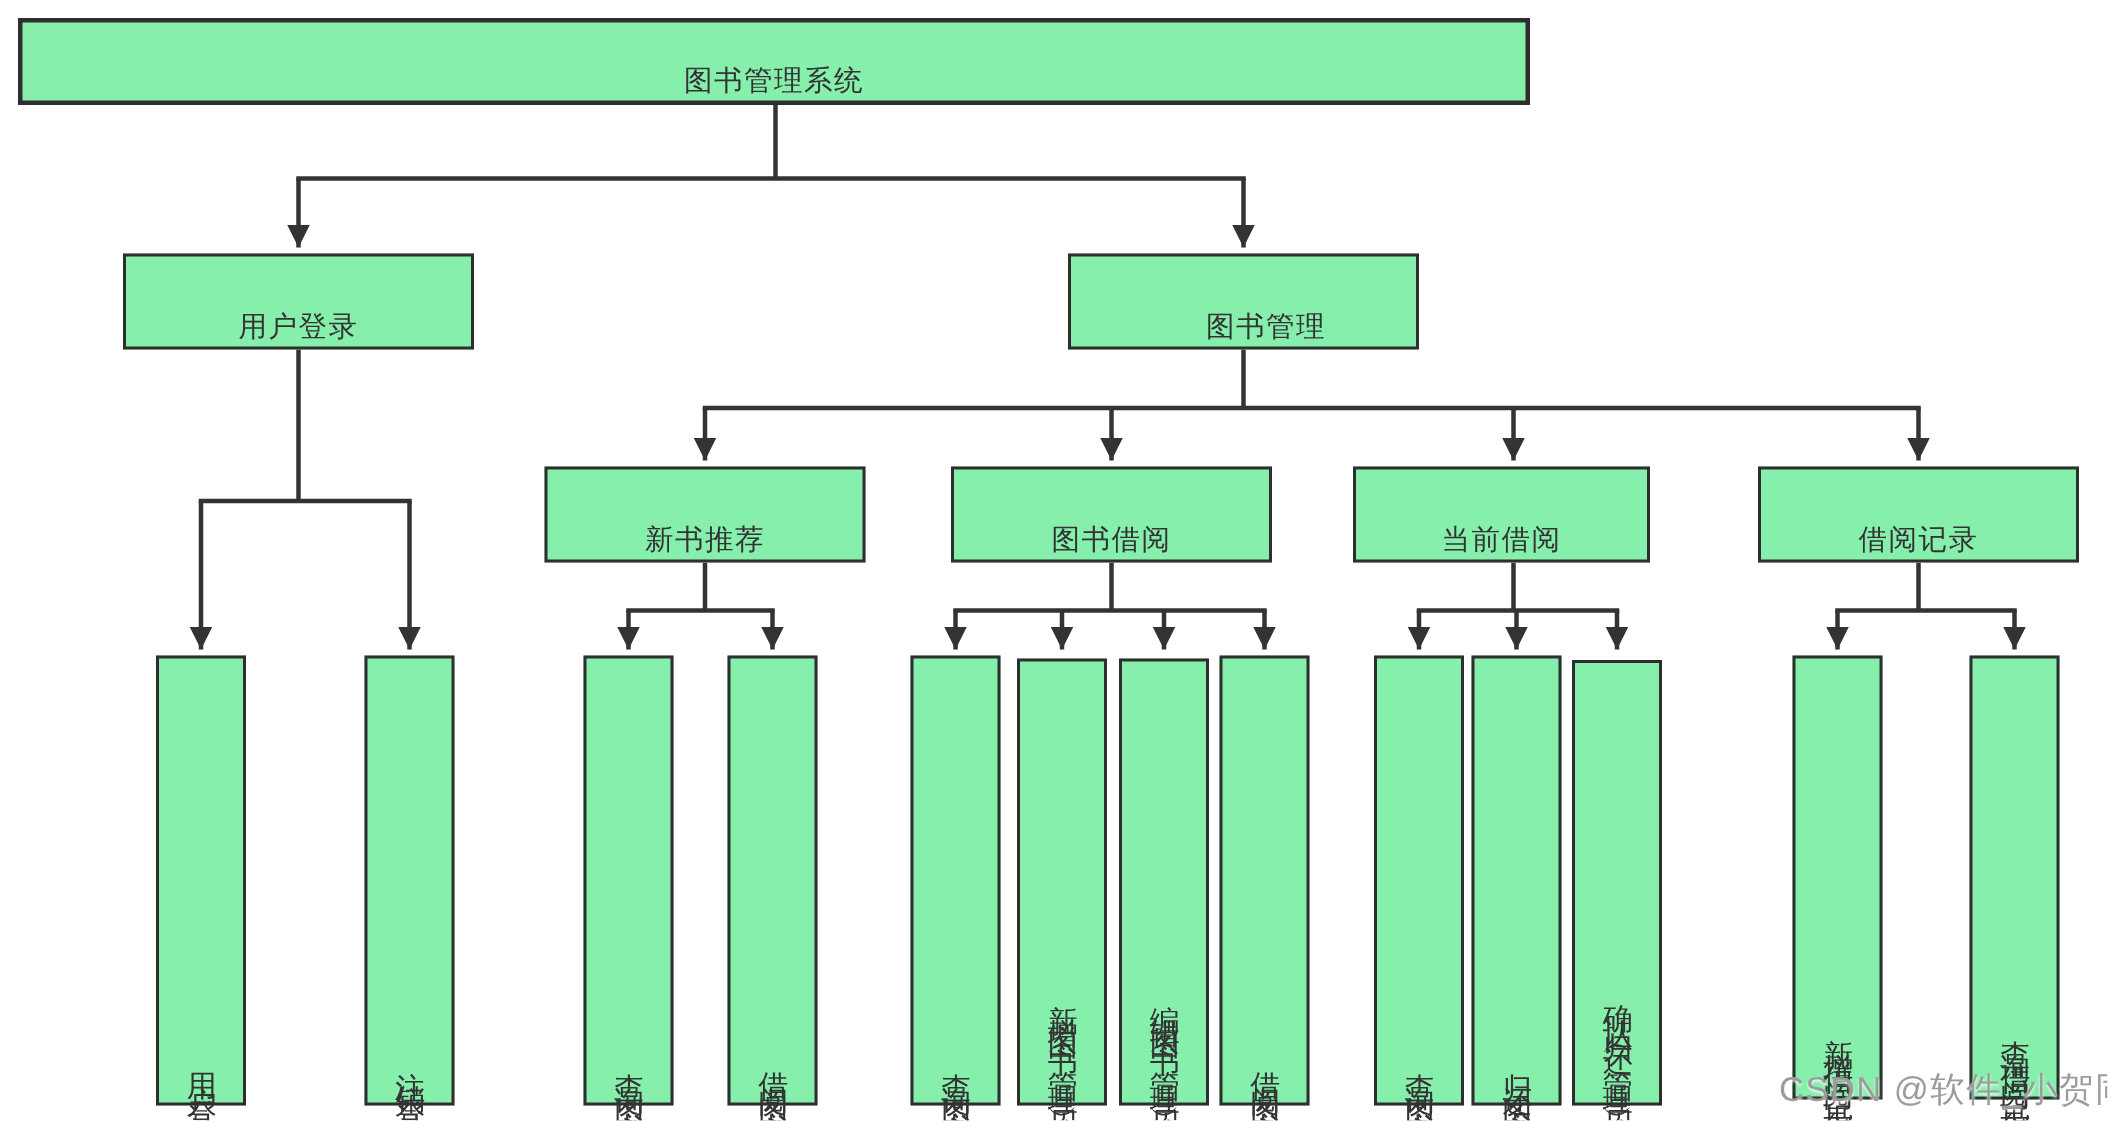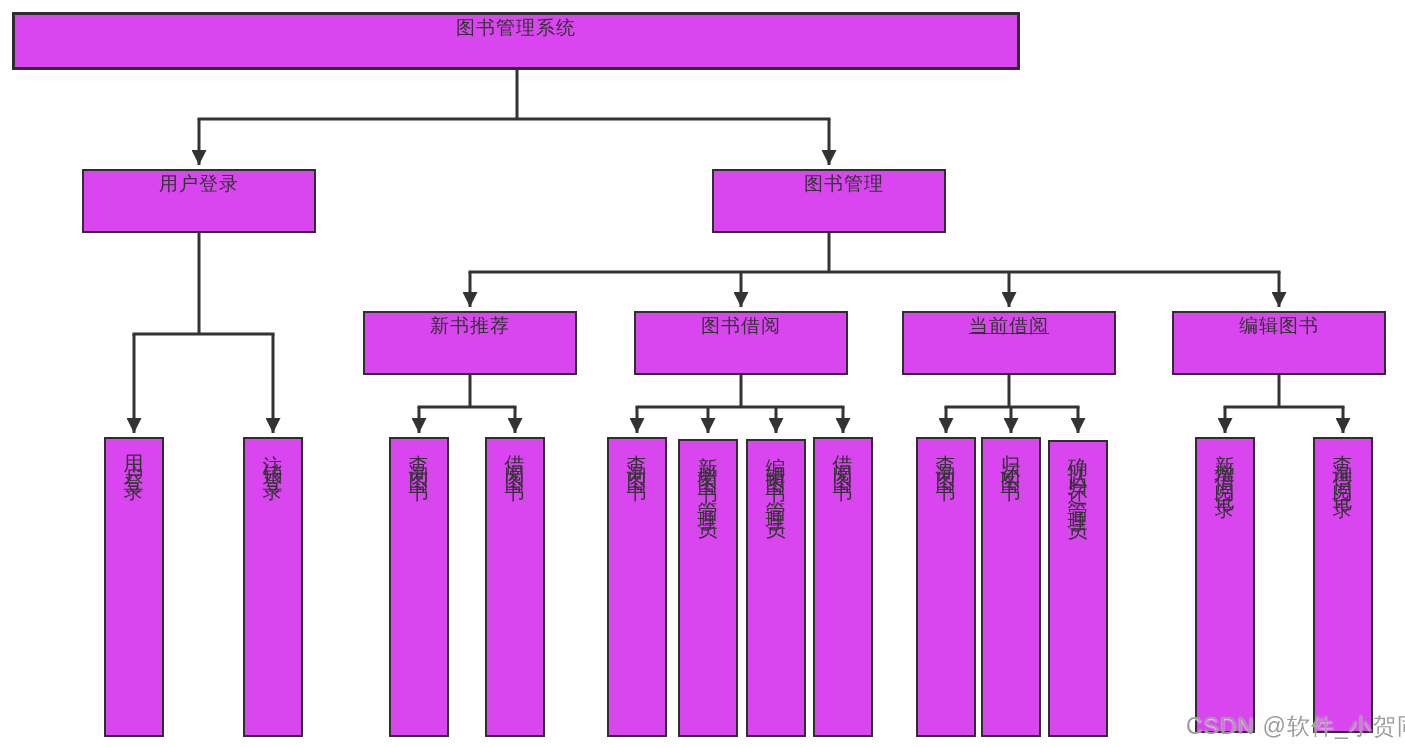--- a/index.html
+++ b/index.html
@@ -14,24 +14,24 @@
     overflow: hidden;
   }
   .connectors {
     position: absolute;
     left: 0; top: 0;
     width: 1405px; height: 747px;
   }
   .connectors line { stroke: #333333; stroke-width: 3; }
   .box {
     position: absolute;
-    background: #d946ef;
+    background: #86efac;
     border: 2.5px solid #2e2e2e;
     display: flex;
-    align-items: flex-start;
+    align-items: flex-end;
     justify-content: center;
     text-align: center;
   }
   .box.root { border-width: 3px; }
   .box.h { font-size: 19px; letter-spacing: 1px; }
   .box.v { width: 60px; top: 437px; height: 300px; }
   .box.v .vtext {
     writing-mode: vertical-rl;
     text-orientation: mixed;
     font-size: 20px;
@@ -115,25 +115,25 @@
   <div class="box h" style="left:712px; top:169px; width:234px; height:64px;padding-left:30px;">
     <span>图书管理</span>
   </div>
 
   <div class="box h" style="left:634px; top:311px; width:214px; height:64px;">
     <span>图书借阅</span>
   </div>
   <div class="box h" style="left:363px; top:311px; width:214px; height:64px;">
     <span>新书推荐</span>
   </div>
-  <div class="box h" style="left:902px; top:311px; width:214px; height:64px;text-decoration:underline;">
+  <div class="box h" style="left:902px; top:311px; width:198px; height:64px;">
     <span>当前借阅</span>
   </div>
   <div class="box h" style="left:1172px; top:311px; width:214px; height:64px;">
-    <span>编辑图书</span>
+    <span>借阅记录</span>
   </div>
 
   <div class="box v" style="left:104px;">
     <span class="vtext">用户登录</span>
   </div>
   <div class="box v" style="left:243px;">
     <span class="vtext">注销登录</span>
   </div>
 
   <div class="box v" style="left:389px;">

